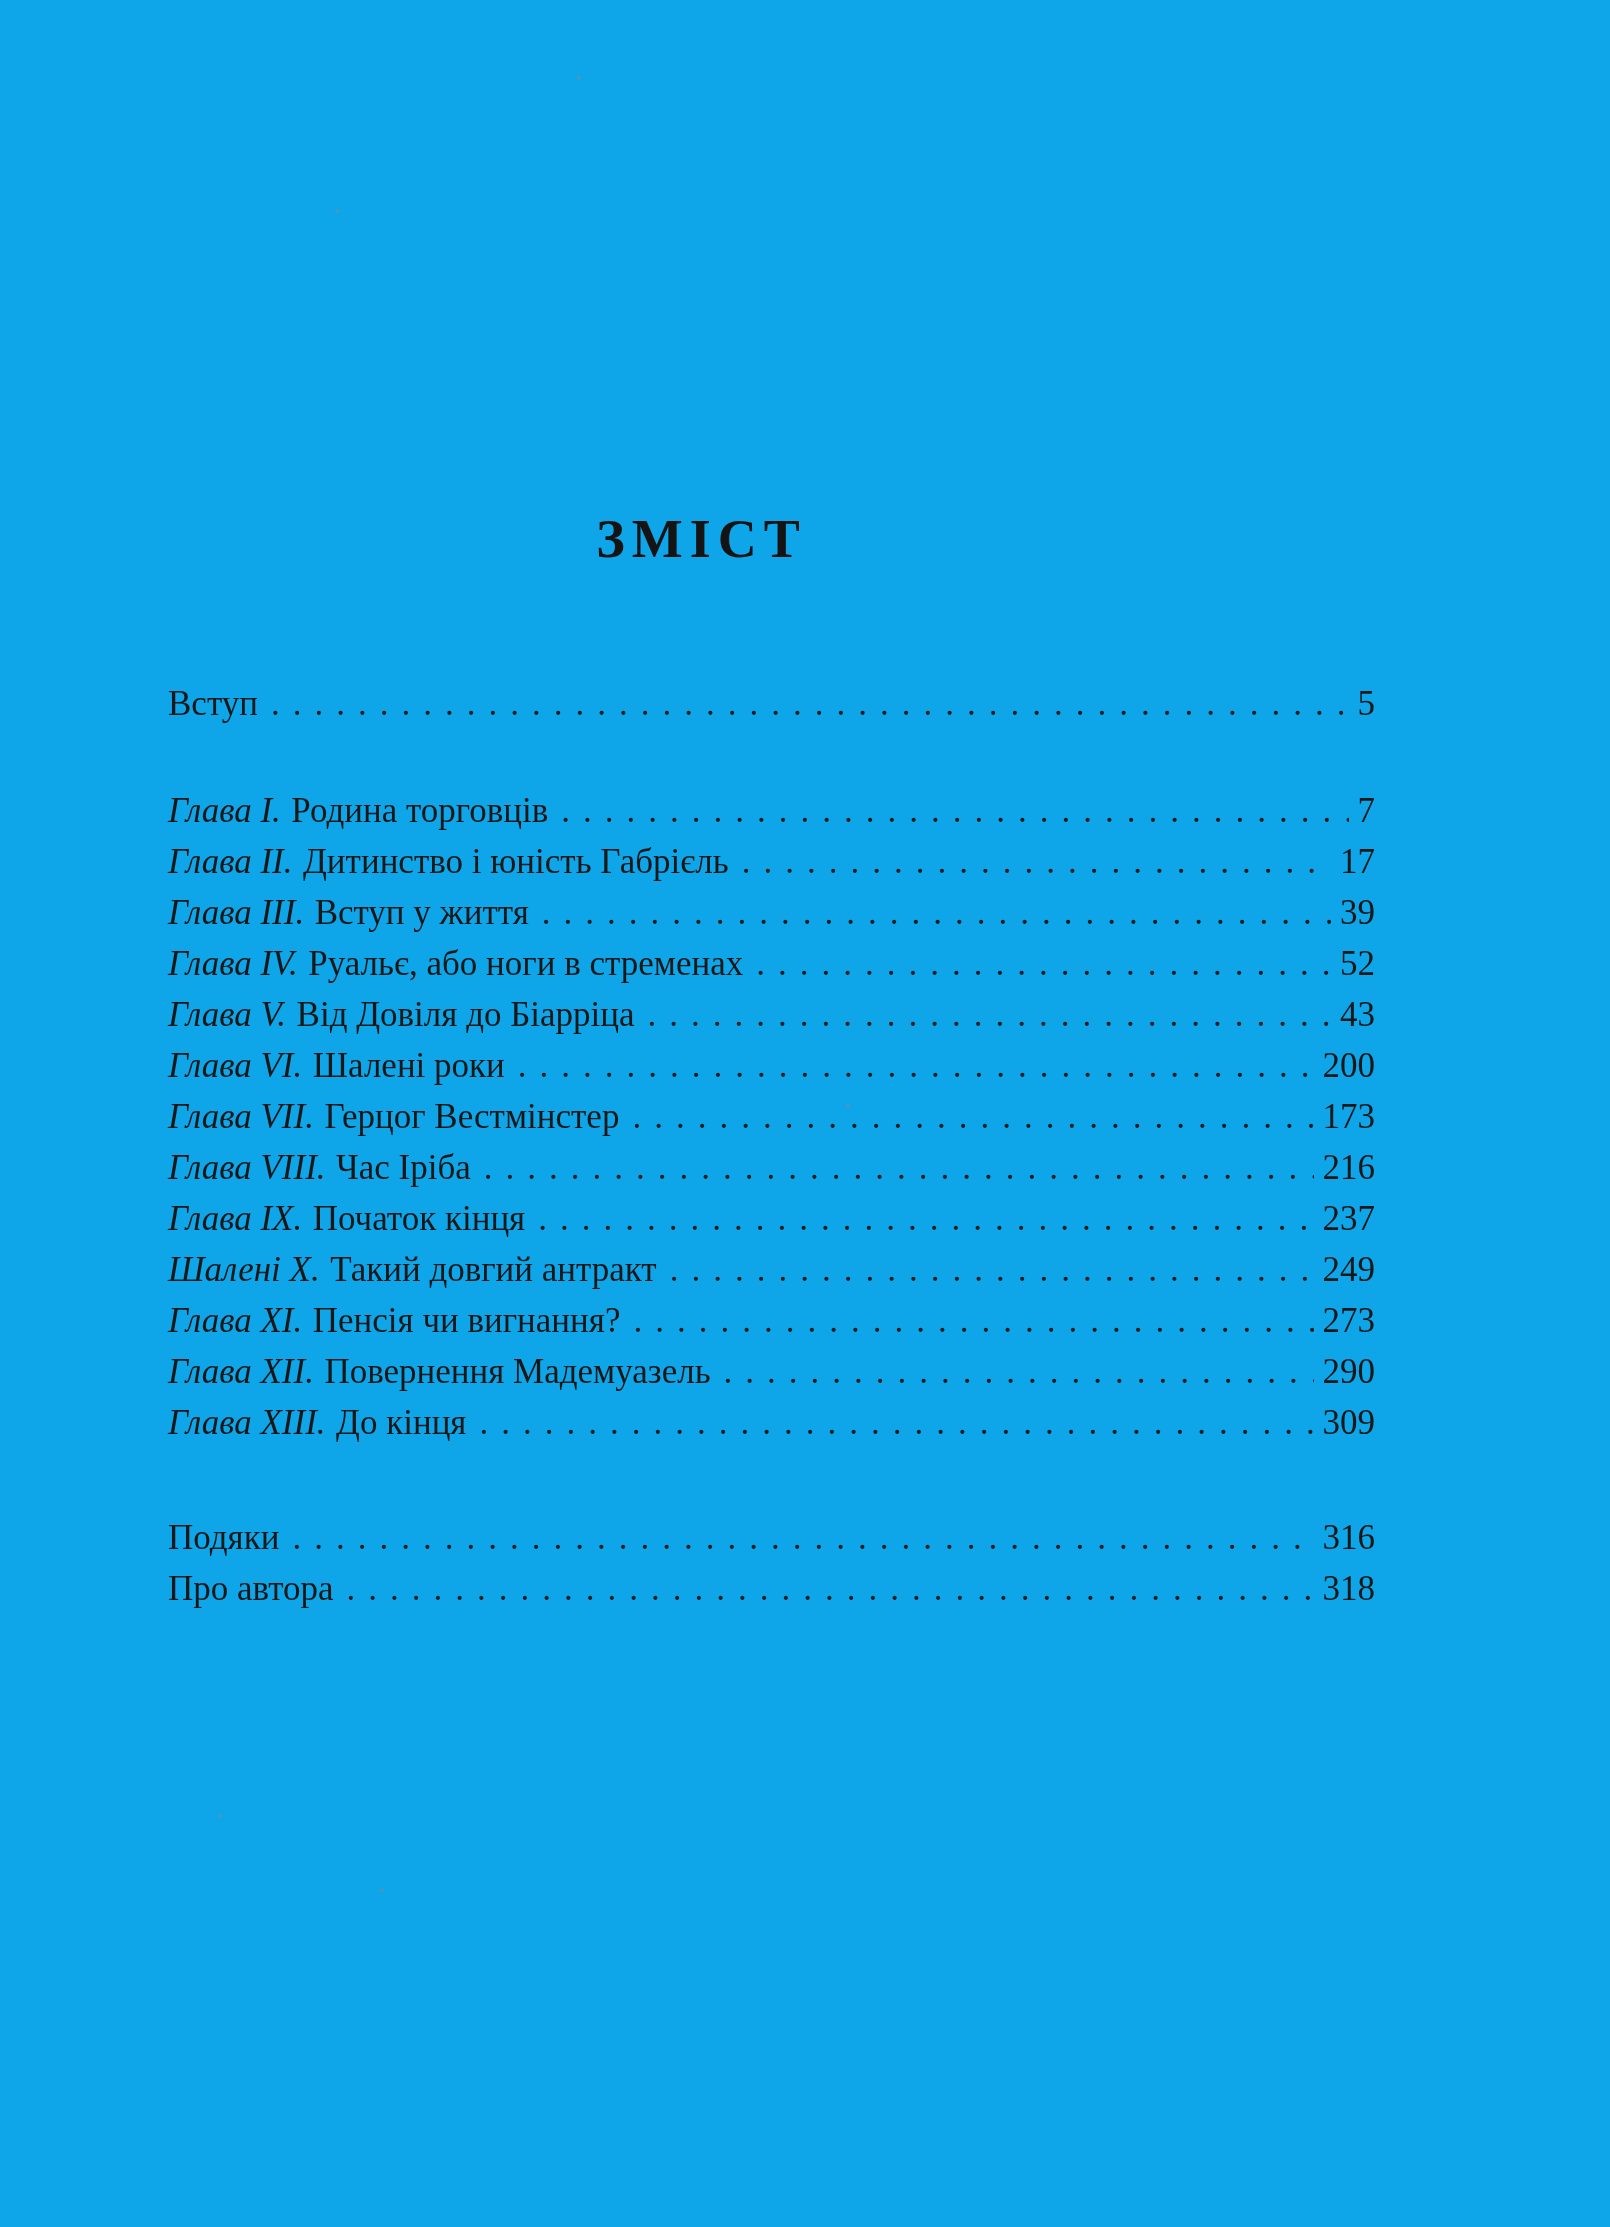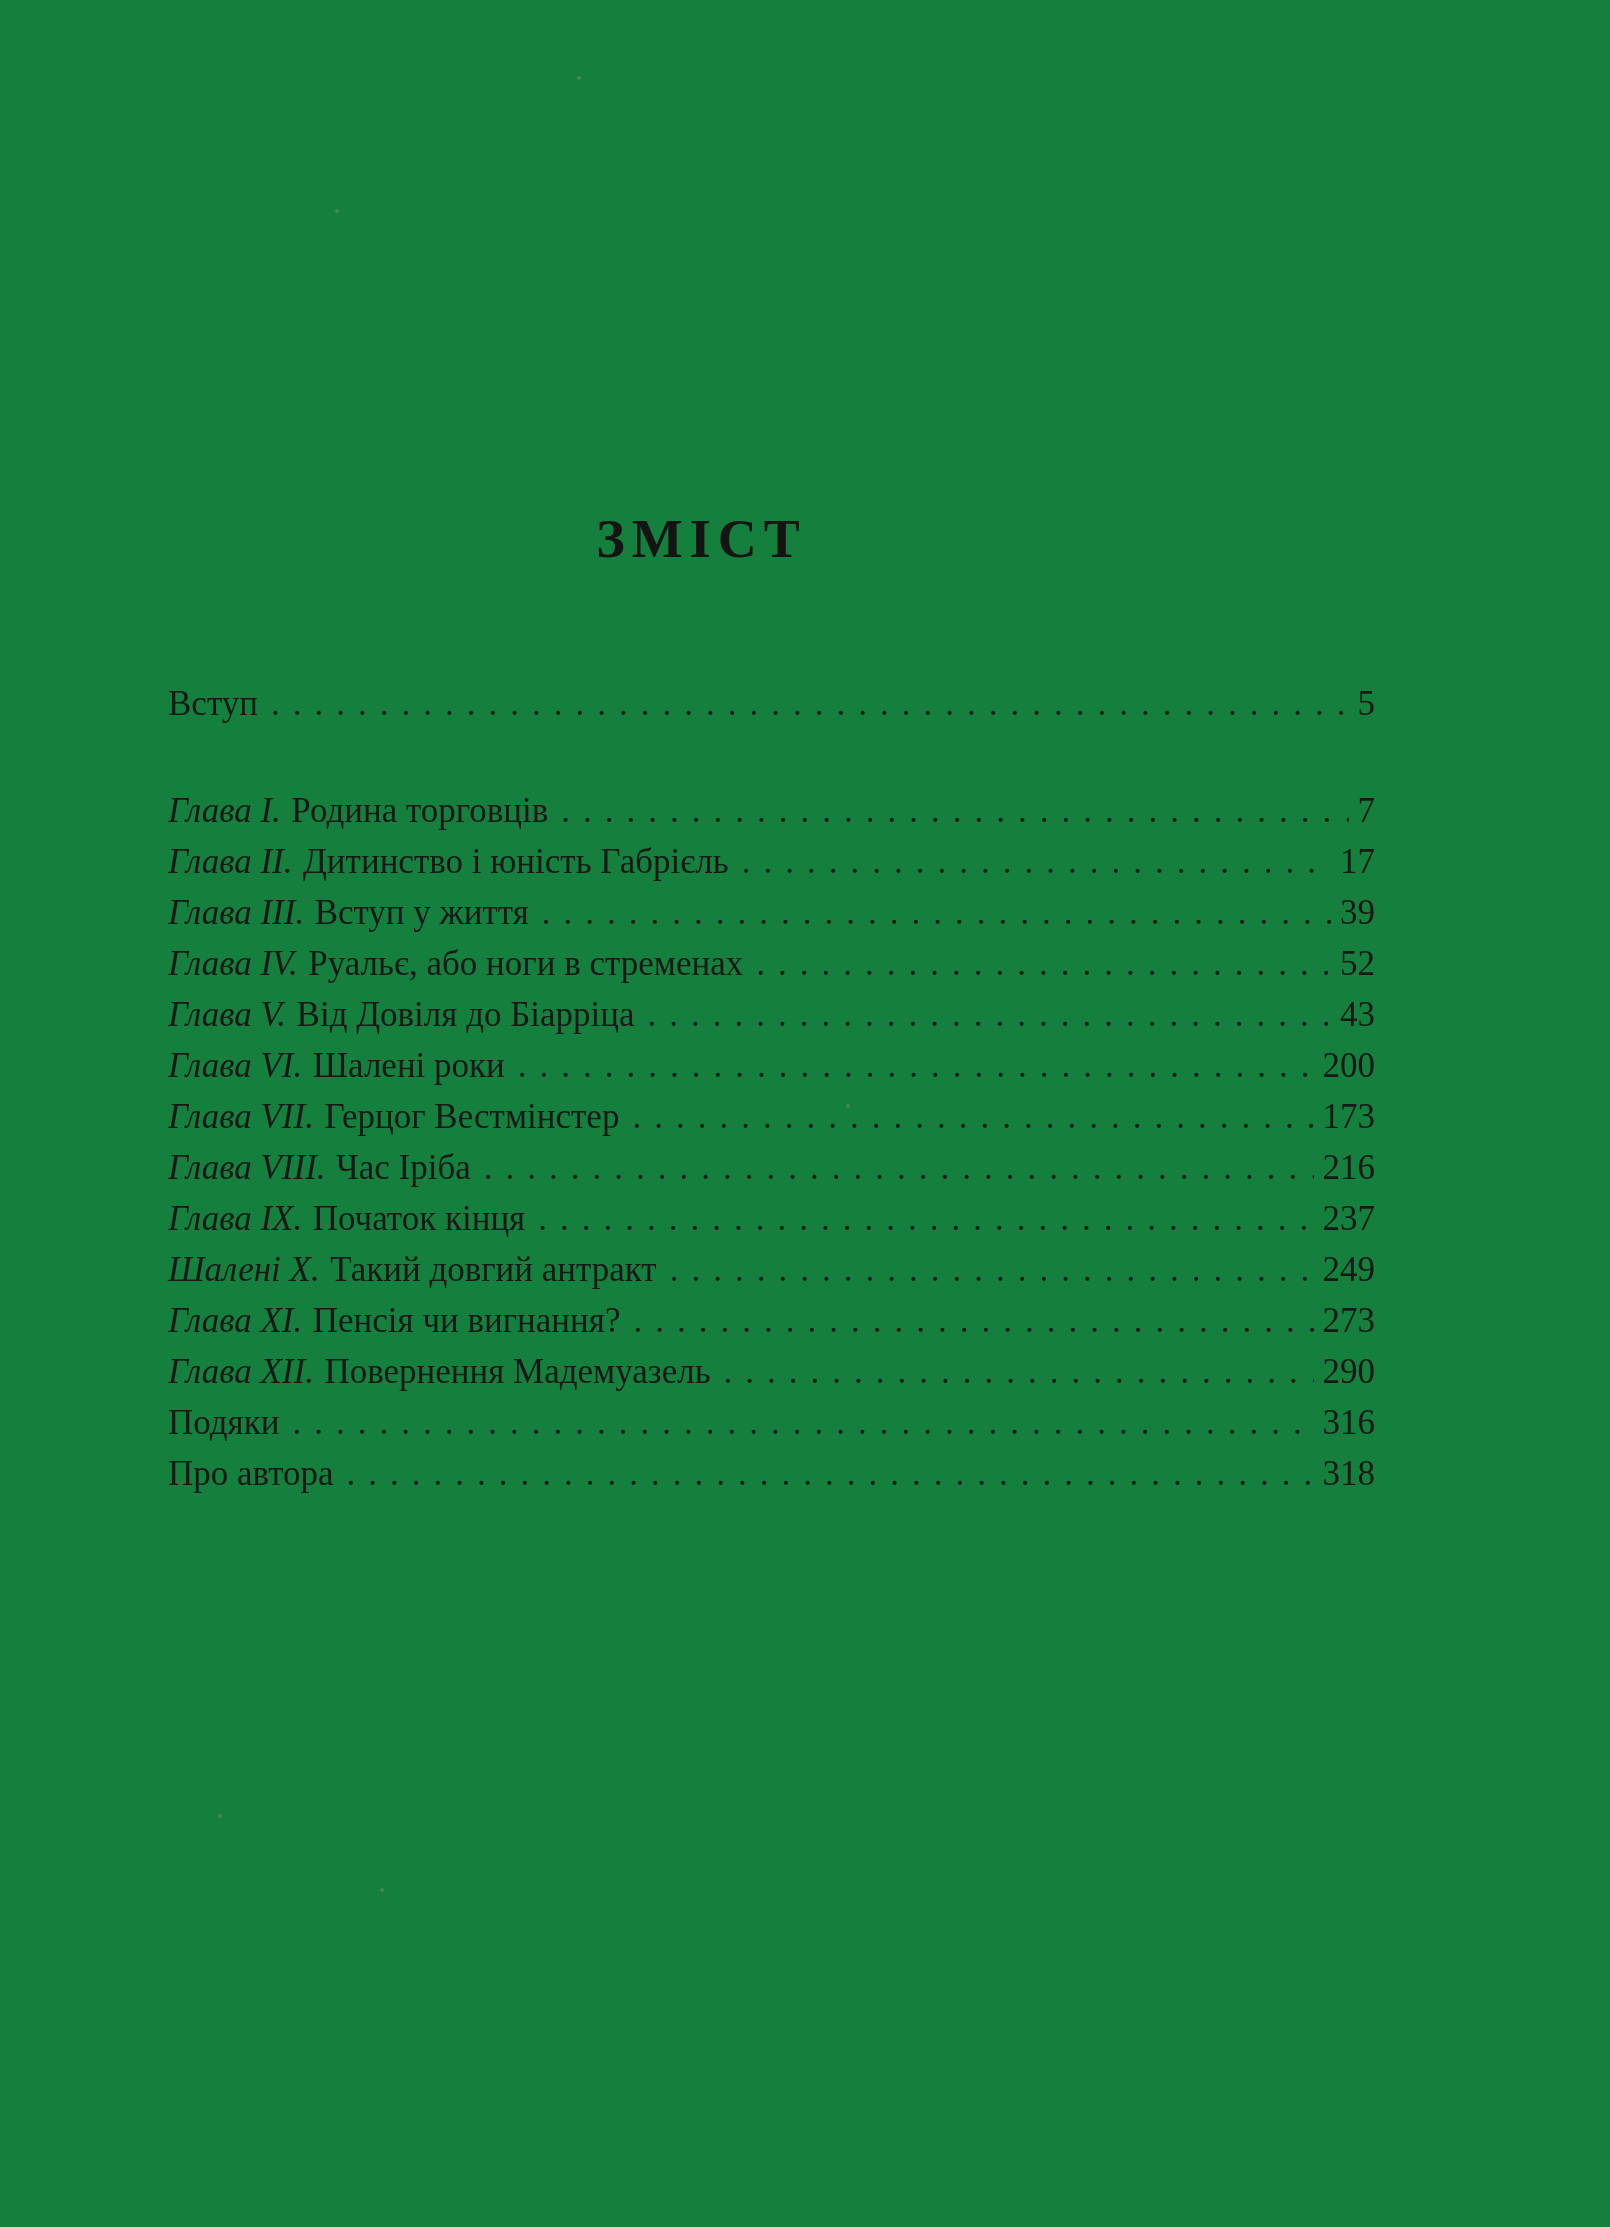--- a/index.html
+++ b/index.html
@@ -1,21 +1,21 @@
 <!DOCTYPE html>
 <html><head>
 <meta charset="utf-8">
 <style>
   * { margin: 0; padding: 0; box-sizing: border-box; }
   html, body { background: #ffffff; }
   .page {
     position: relative;
     width: 1610px;
     height: 2227px;
-    background: #15803d;
+    background: #0ea5e9;
     color: #181818;
     font-family: "Liberation Serif", "DejaVu Serif", serif;
     overflow: hidden;
   }
   .content {
     position: absolute;
     left: 168px;
     top: 512px;
     width: 1207px;
   }
@@ -166,20 +166,26 @@
       <span class="pagenum">273</span>
     </div>
 
     <div class="toc-row">
       <span class="prefix">Глава XII.</span>
         <span class="title">Повернення Мадемуазель</span>
       <span class="leader"></span>
       <span class="pagenum">290</span>
     </div>
 
+    <div class="toc-row gap-after-chapters">
+      <span class="prefix">Глава XIII.</span>
+        <span class="title">До кінця</span>
+      <span class="leader"></span>
+      <span class="pagenum">309</span>
+    </div>
 
     <div class="toc-row">
       <span class="prefix"></span>
         <span class="title">Подяки</span>
       <span class="leader"></span>
       <span class="pagenum">316</span>
     </div>
 
     <div class="toc-row">
       <span class="prefix"></span>

